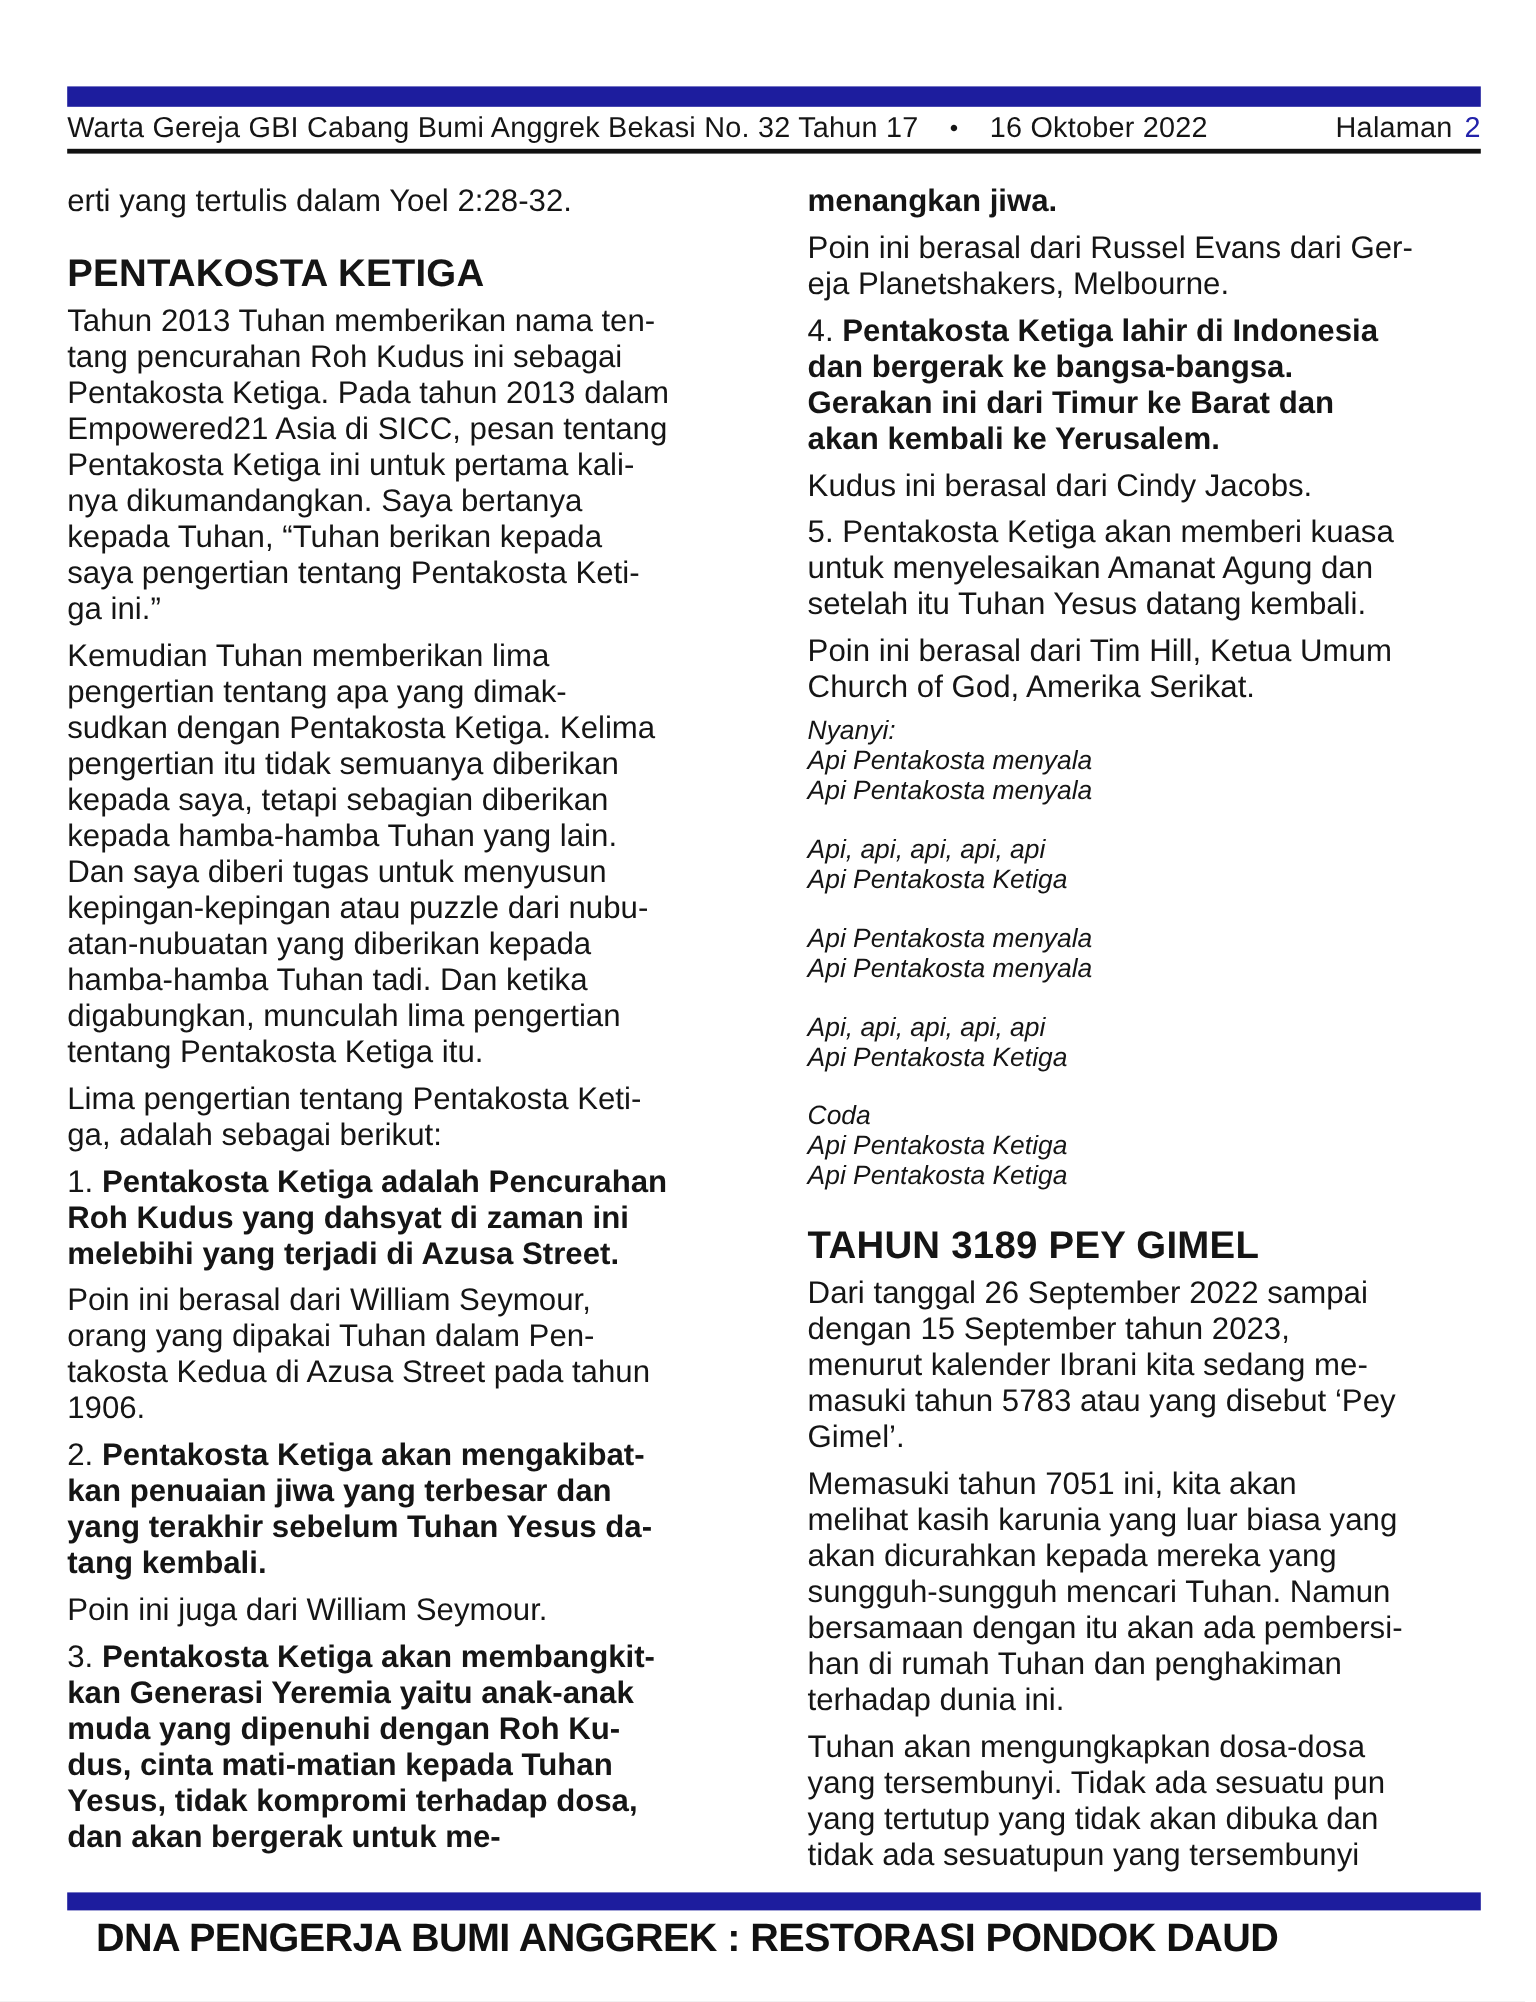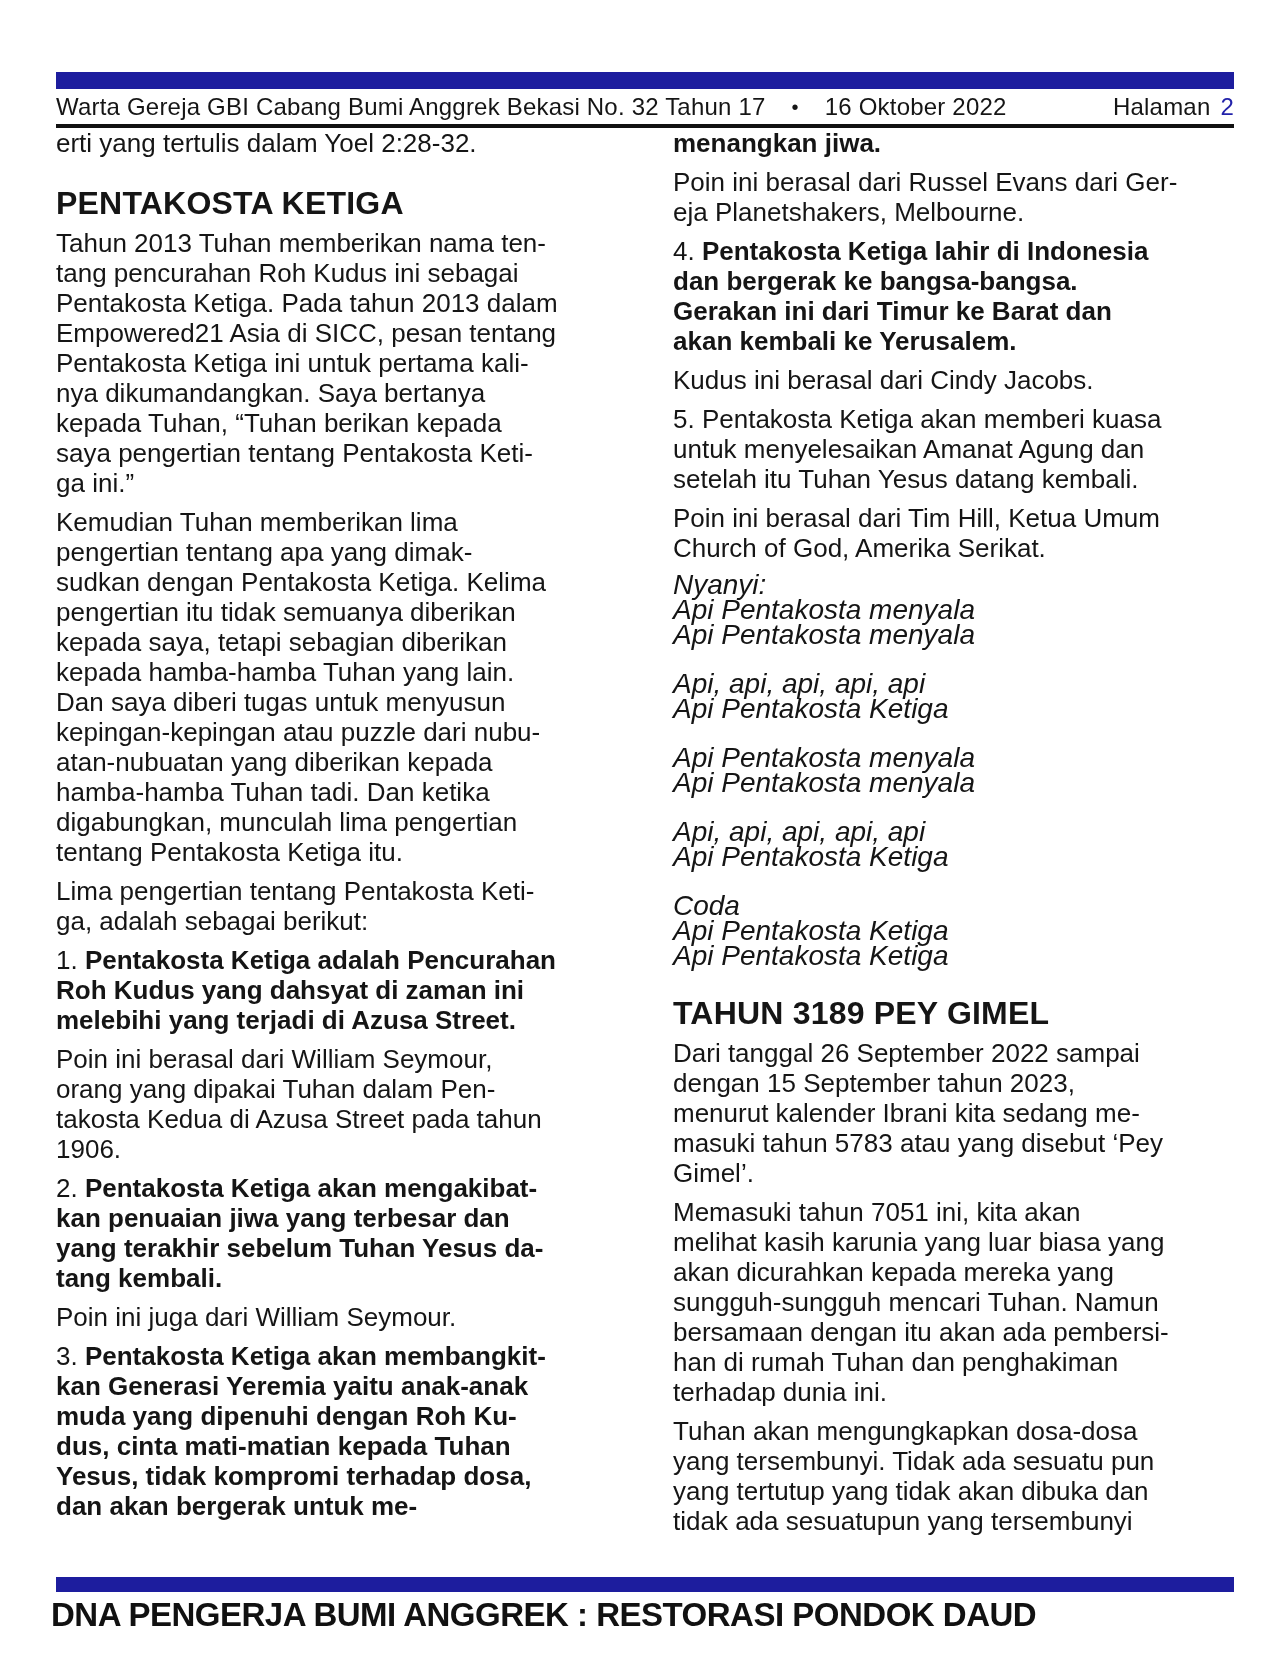--- a/index.html
+++ b/index.html
@@ -17,35 +17,35 @@
   #header-row{
     position:absolute;left:56px;top:92px;width:1178px;height:30px;
     display:flex;align-items:center;justify-content:space-between;
     font-size:24px;letter-spacing:.2px;white-space:nowrap;
   }
   #header-left{display:flex;align-items:center;}
   #header-left .sep{margin:0 26px;font-size:20px;}
   #header-page{display:flex;align-items:center;gap:10px;}
   #header-rule{position:absolute;left:56px;top:124px;width:1178px;height:4px;background:#111;}
   
-  .col{position:absolute;top:128px;font-size:26px;line-height:30px;}
+  .col{position:absolute;top:152px;font-size:26px;line-height:30px;}
   #col-left{left:56px;width:582px;}
   #col-right{left:645px;width:588px;margin-left:28px;}
   .block{white-space:pre-line;margin:0 0 9px 0;}
   .block.heading{font-weight:700;font-size:32px;margin:30px 0 10px 0;letter-spacing:.2px;}
   .block.body.bold{font-weight:700;}
   .block .b{font-weight:700;}
   .block.lyric{
-    font-style:italic;font-size:28px;line-height:25px;margin:0 0 24px 0;
+    font-style:italic;font-size:22px;line-height:25px;margin:0 0 24px 0;
   }
   .block.lyric.first{margin-top:8px;}
   
   #footer-bar{position:absolute;left:56px;top:1577px;width:1178px;height:15px;}
   #footer-text{
-    position:absolute;left:51px;top:1596px;width:1170px;
+    position:absolute;left:80px;top:1596px;width:1170px;
     font-weight:700;font-size:33px;letter-spacing:-.5px;color:#111;
     white-space:nowrap;
   }
 </style>
 </head>
 <body>
 
 <div id="page">
 
   <div id="top-bar" style="background: rgb(29, 29, 158);"></div>

